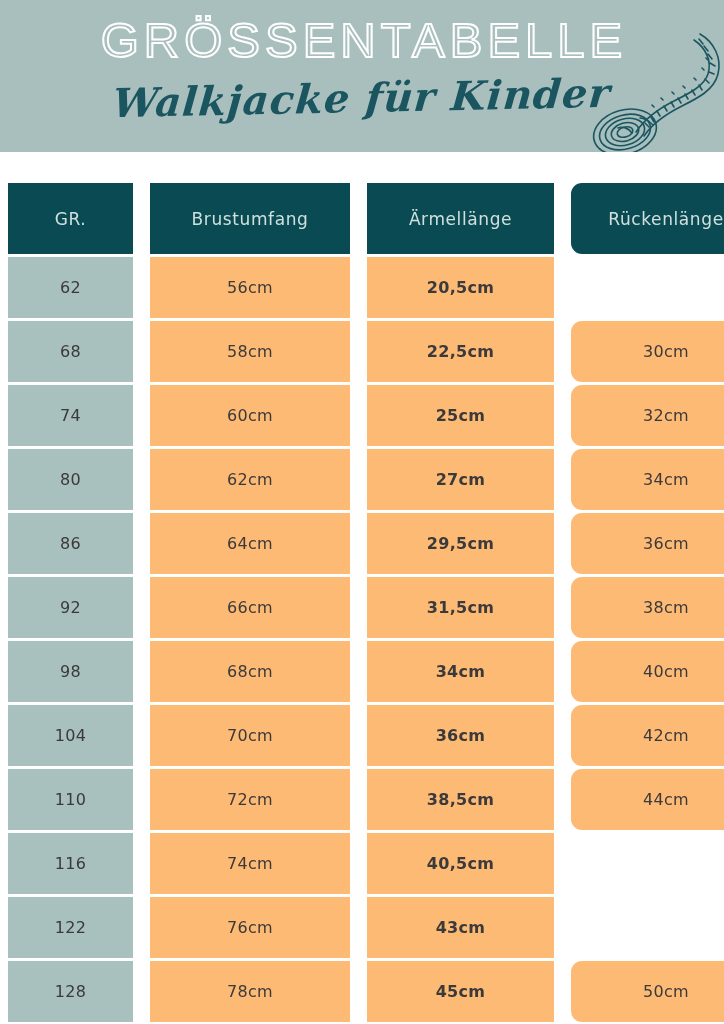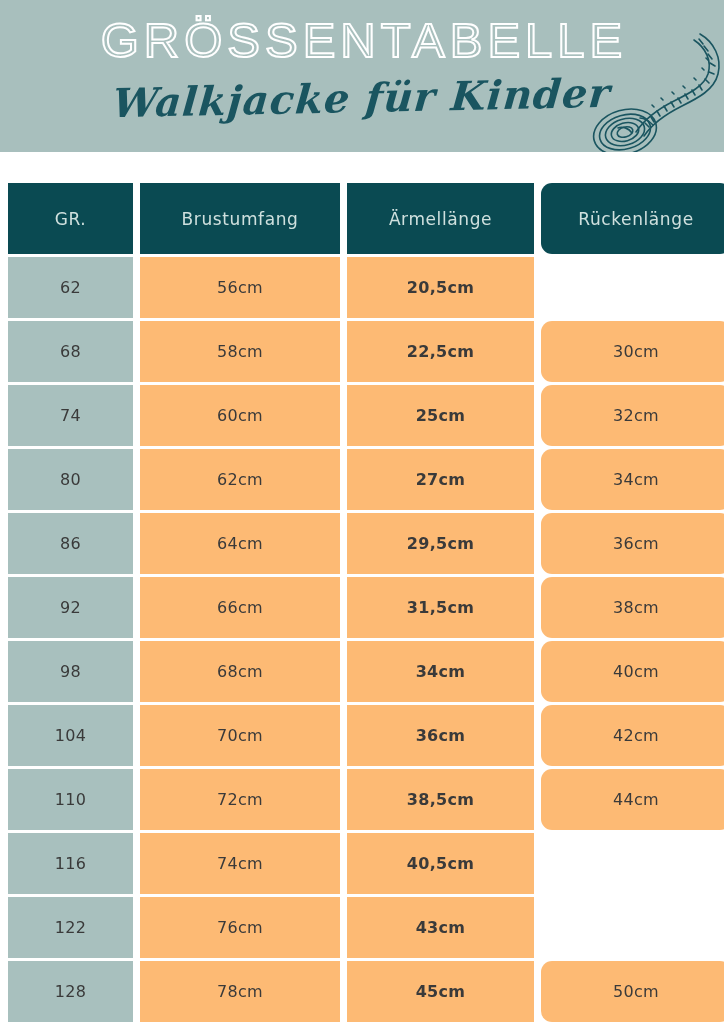--- a/index.html
+++ b/index.html
@@ -55,21 +55,21 @@
   }
 
   
   .table-wrap{
     position:absolute;
     left:8px; top:183px;
     width:708px;
   }
   .t-row{
     display:flex;
-    gap:7px;
+    gap:17px;
     margin-bottom:3px;
     text-align:right;
   }
   .c1{ width:125px; flex:0 0 125px; }
   .c2{ width:200px; flex:0 0 200px; }
   .c3{ width:187px; flex:0 0 187px;font-weight:bold; }
   .c4{ width:190px; flex:0 0 190px;border-radius:11px; }
 
   .head-row .cell{
     height:71px;

